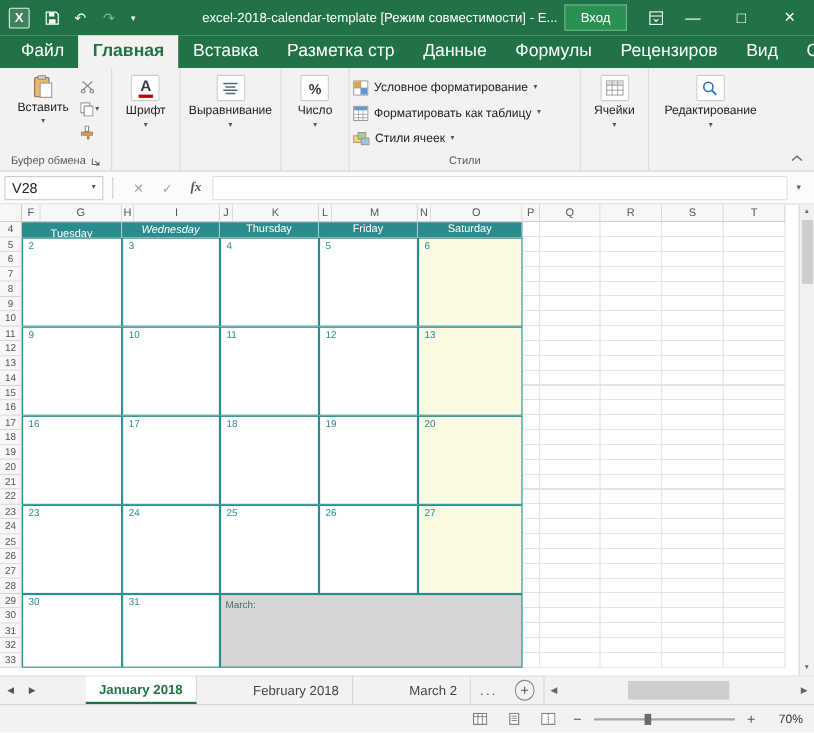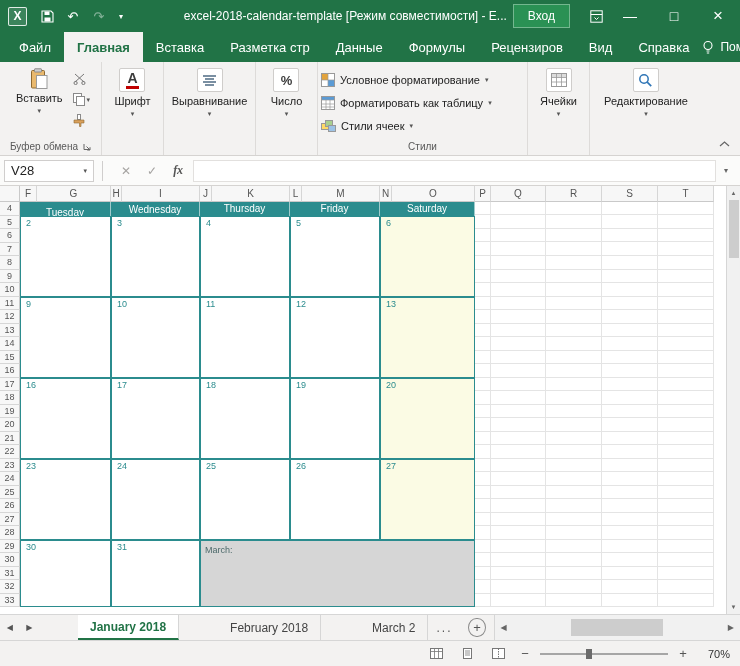--- a/index.html
+++ b/index.html
@@ -18,21 +18,21 @@
   .tbtn.small { font-size:8px; width:16px; }
   .wtitle { flex:1; text-align:right; font-size:12px; white-space:nowrap; overflow:hidden; text-overflow:ellipsis; padding:0 6px; }
   .signin { background:#2a9154; border:1px solid rgba(255,255,255,.35); color:#fff; font-size:12px; padding:4px 14px;
             cursor:pointer; font-family:inherit; margin-right:14px; }
   .wincontrols { display:flex; height:32px; }
   .wincontrols button { width:44px; height:32px; background:none; border:none; color:#fff; font-size:14px; cursor:pointer; font-family:inherit; }
 
   
   .tabsrow { height:30px; background:var(--green); display:flex; align-items:stretch; color:#fff; flex:0 0 auto; }
   .tabs { display:flex; padding-left:6px; }
-  .rtab { padding:0 13px; display:flex; align-items:center; font-size:13px; cursor:pointer; white-space:nowrap; }
+  .rtab { padding:0 13px; display:flex; align-items:center; font-size:16px; cursor:pointer; white-space:nowrap; }
   .rtab.active { background:#f3f2f1; color:var(--green); font-weight:bold; }
   .tabsright { margin-left:auto; display:flex; align-items:center; gap:6px; padding-right:14px; font-size:12px; }
   .tabsright .lbl { cursor:pointer; }
 
   
   .ribbon { height:94px; background:#f3f2f1; border-bottom:1px solid #d5d3d1; display:flex; position:relative; flex:0 0 auto; }
   .rgroup { display:flex; flex-direction:column; border-right:1px solid #dddbd9; padding:3px 3px 0; flex:0 0 auto; }
   .rg-content { flex:1; display:flex; justify-content:center; gap:5px; }
   .rg-label { height:17px; font-size:10px; color:#595959; display:flex; align-items:center; justify-content:center; gap:5px; }
   .bigbtn { display:flex; flex-direction:column; align-items:center; gap:3px; padding:3px 5px; cursor:pointer; }
@@ -416,21 +416,21 @@
           <div class="gline" style="left: 371px;"></div>
           <div class="gline" style="left: 454px;"></div>
           <div class="gline" style="left: 470px;"></div>
           <div class="gline" style="left: 525px;"></div>
           <div class="gline" style="left: 581px;"></div>
           <div class="gline" style="left: 637px;"></div>
           <div class="gline" style="left: 693px;"></div>
         </div>
       <div class="calendar" id="calendar">
           <div class="cal-hdr" style="left: 0px; top: 0px; width: 91px; height: 20px;">Tuesday</div>
-          <div class="cal-hdr" style="left: 91px; top: 0px; width: 89px; height: 14px;">Wednesday</div>
+          <div class="cal-hdr" style="left: 91px; top: 0px; width: 89px; height: 14px; font-style: italic;">Wednesday</div>
           <div class="cal-hdr" style="left: 180px; top: 0px; width: 90px; height: 13.5px;">Thursday</div>
           <div class="cal-hdr" style="left: 270px; top: 0px; width: 90px; height: 13.5px;">Friday</div>
           <div class="cal-hdr" style="left: 360px; top: 0px; width: 95px; height: 13.5px;">Saturday</div>
           <div class="cal-cell" style="left: 0px; top: 13.5px; width: 91px; height: 81px;">
             <span class="cal-date">2</span>
           </div>
           <div class="cal-cell" style="left: 91px; top: 13.5px; width: 89px; height: 81px;">
             <span class="cal-date">3</span>
           </div>
           <div class="cal-cell" style="left: 180px; top: 13.5px; width: 90px; height: 81px;">

